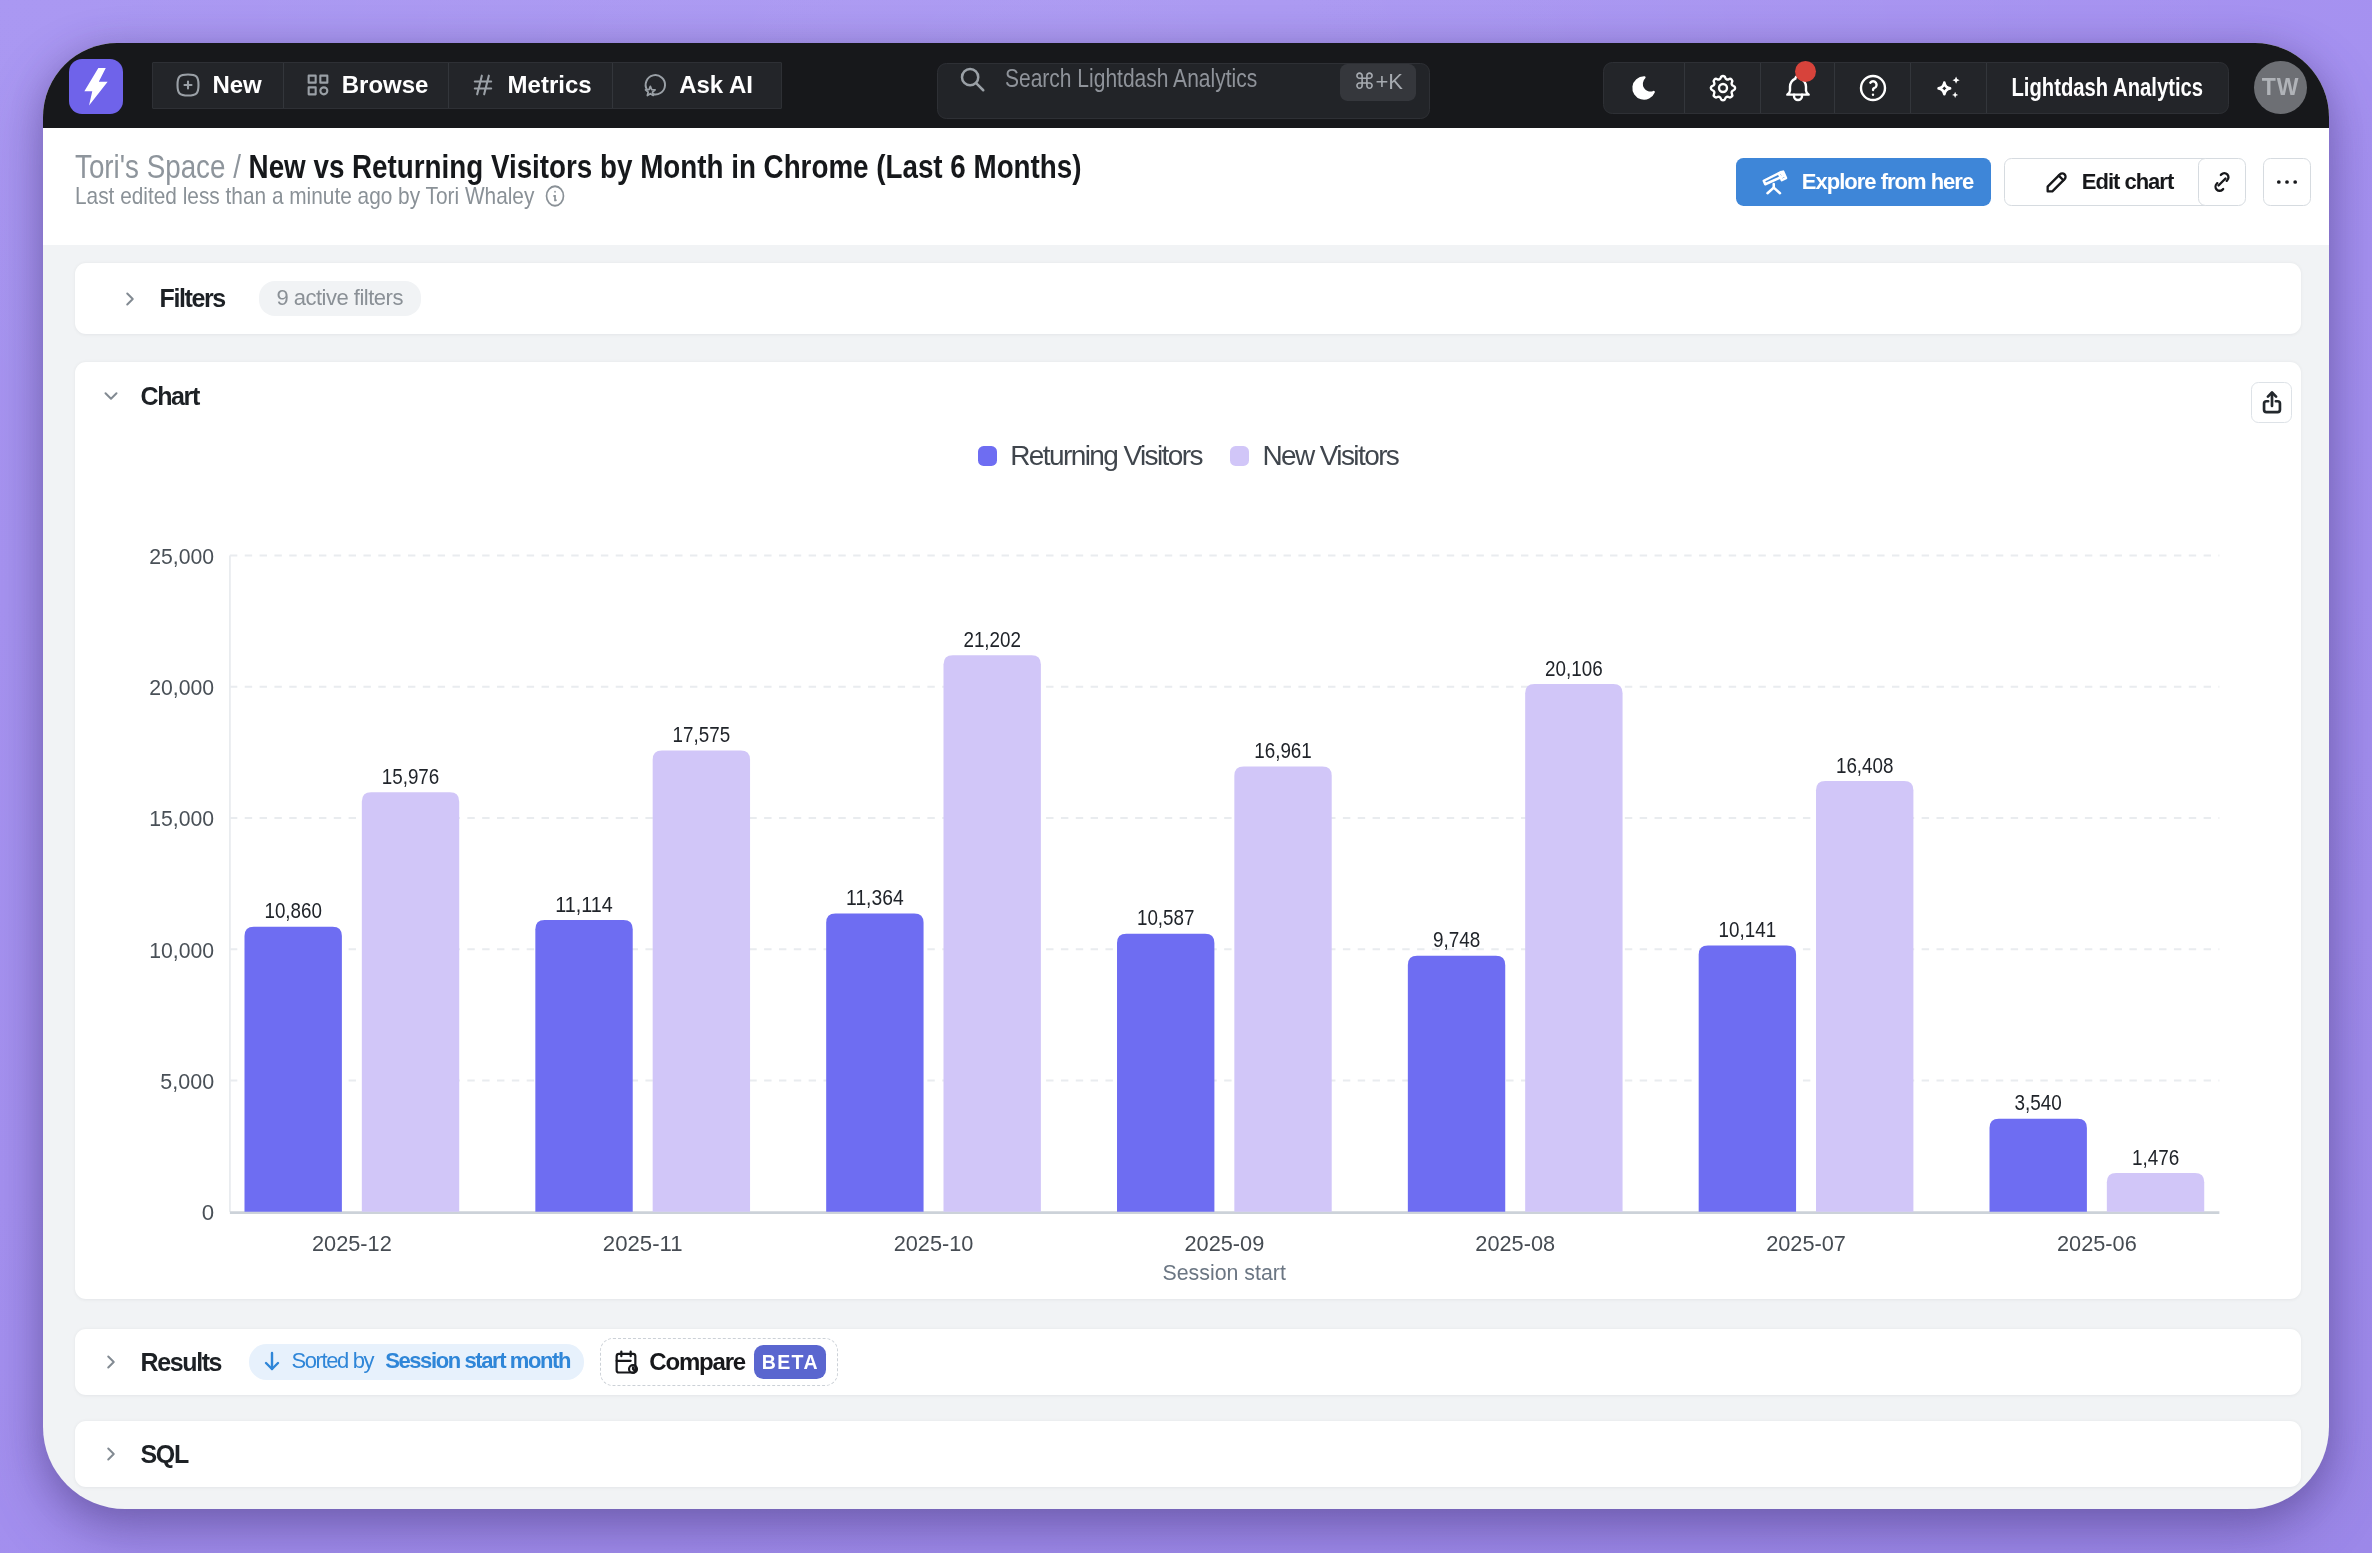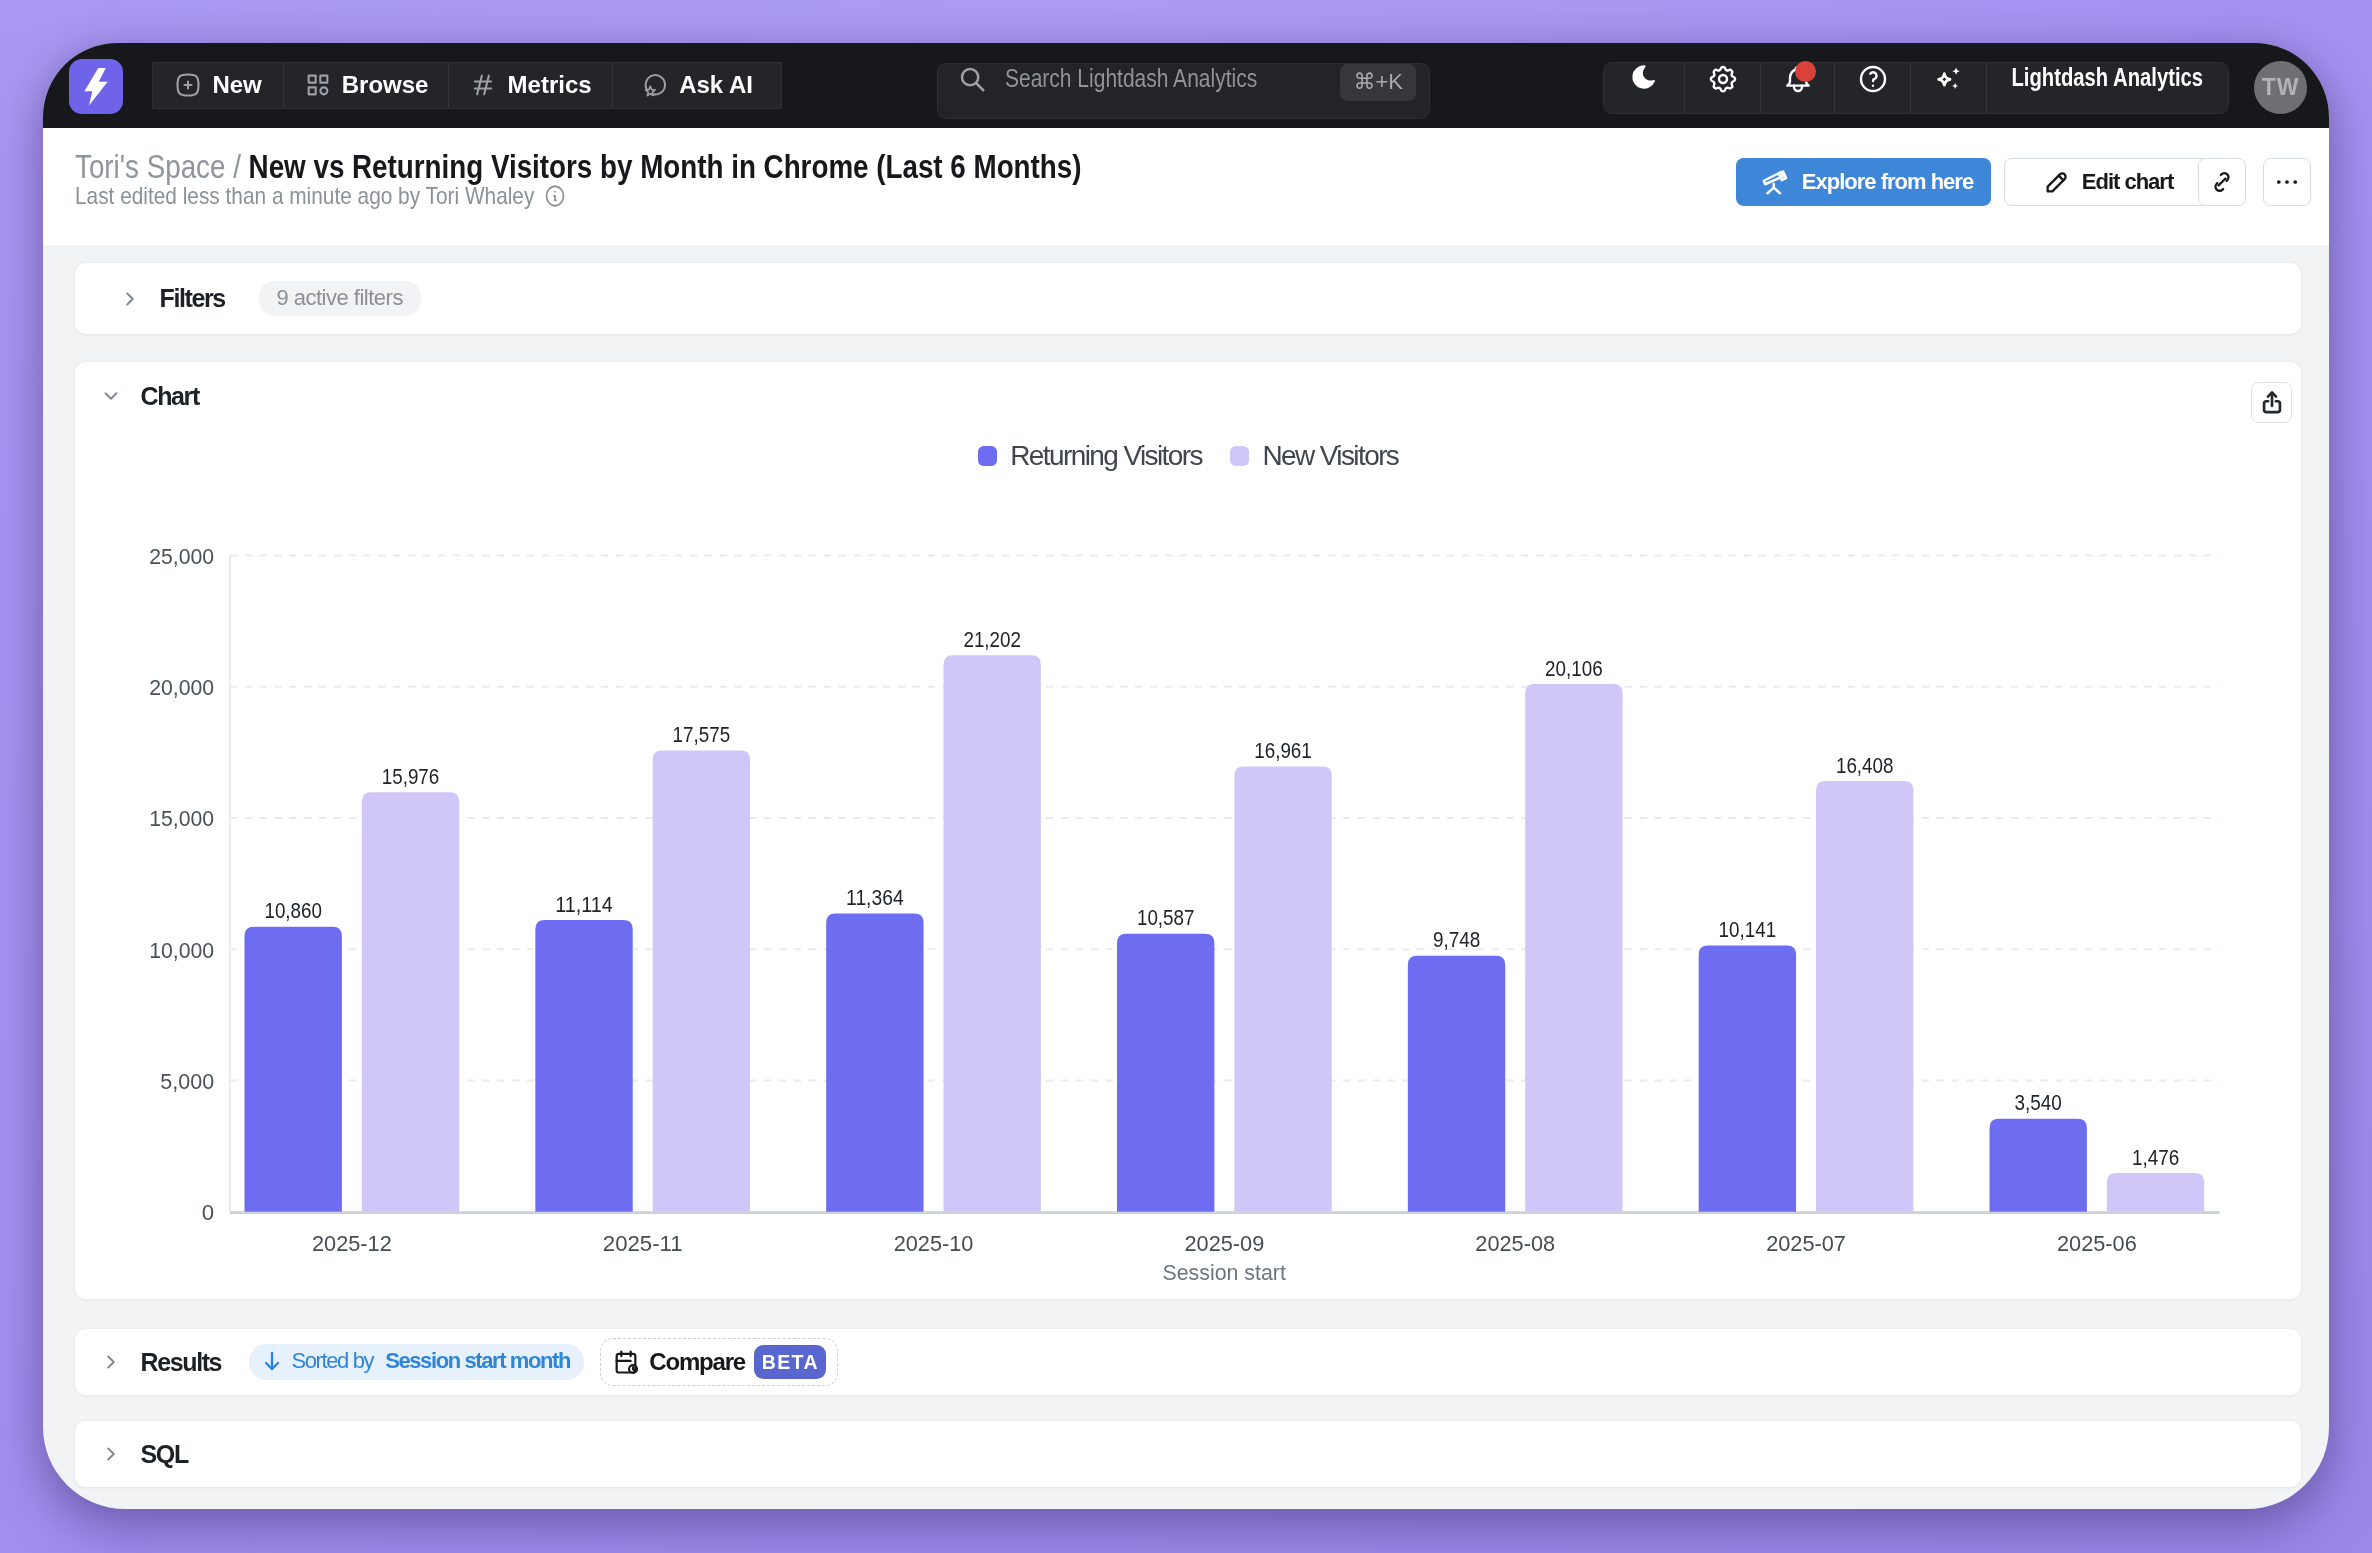--- a/index.html
+++ b/index.html
@@ -26,21 +26,21 @@
   font-size:24px; font-weight:600; }
 .navitem + .navitem { border-left:0.9px solid #33363b; }
 .nicon { width:28px; height:28px; flex:0 0 auto; }
 .search { position:absolute; left:894px; top:19.5px; width:493px; height:56px; background:#222428;
   border:0.9px solid #2e3035; border-radius:9.3px; display:flex; align-items:flex-start; padding:0 13px 0 18.6px; }
 .search .ph { color:#8f939a; font-size:25px; margin-left:18.6px; flex:none; display:inline-block;
   transform:scaleX(0.84); transform-origin:0 50%; white-space:nowrap; }
 .kbd { background:#35373c; color:#a6aab0; border-radius:7.4px; font-size:22px; padding:5.6px 13px; margin-left:auto; }
 .rightgroup { position:absolute; left:1560px; top:18.6px; height:52px; display:flex;
   background:#232529; border:0.9px solid #2e3035; border-radius:9.3px; }
-.rcell { display:flex; align-items:flex-start; justify-content:center; position:relative; }
+.rcell { display:flex; align-items:center; justify-content:center; position:relative; }
 .rcell + .rcell { border-left:0.9px solid #33363b; }
 .org { color:#fff; font-size:25px; font-weight:600; display:inline-block; transform:scaleX(0.81); white-space:nowrap; }
 .reddot { position:absolute; right:17.6px; top:-1.9px; width:21.3px; height:21.3px; border-radius:50%; background:#d7433b; }
 .avatar { position:absolute; left:2211px; top:17.6px; width:53px; height:53px; border-radius:50%;
   background:#6d6f74; color:#b0b3b8; font-size:23px; font-weight:700; display:flex; align-items:center; justify-content:center; letter-spacing:0.9px; }
 
 .header { position:absolute; left:0; top:85px; width:100%; height:117px; background:#fff; }
 .crumbs { position:absolute; left:32px; top:18.6px; font-size:34px; font-weight:700; color:#16181b; white-space:nowrap;
   transform:scaleX(0.817); transform-origin:0 0; }
 .crumbs .space { color:#8e959c; font-weight:400; }

